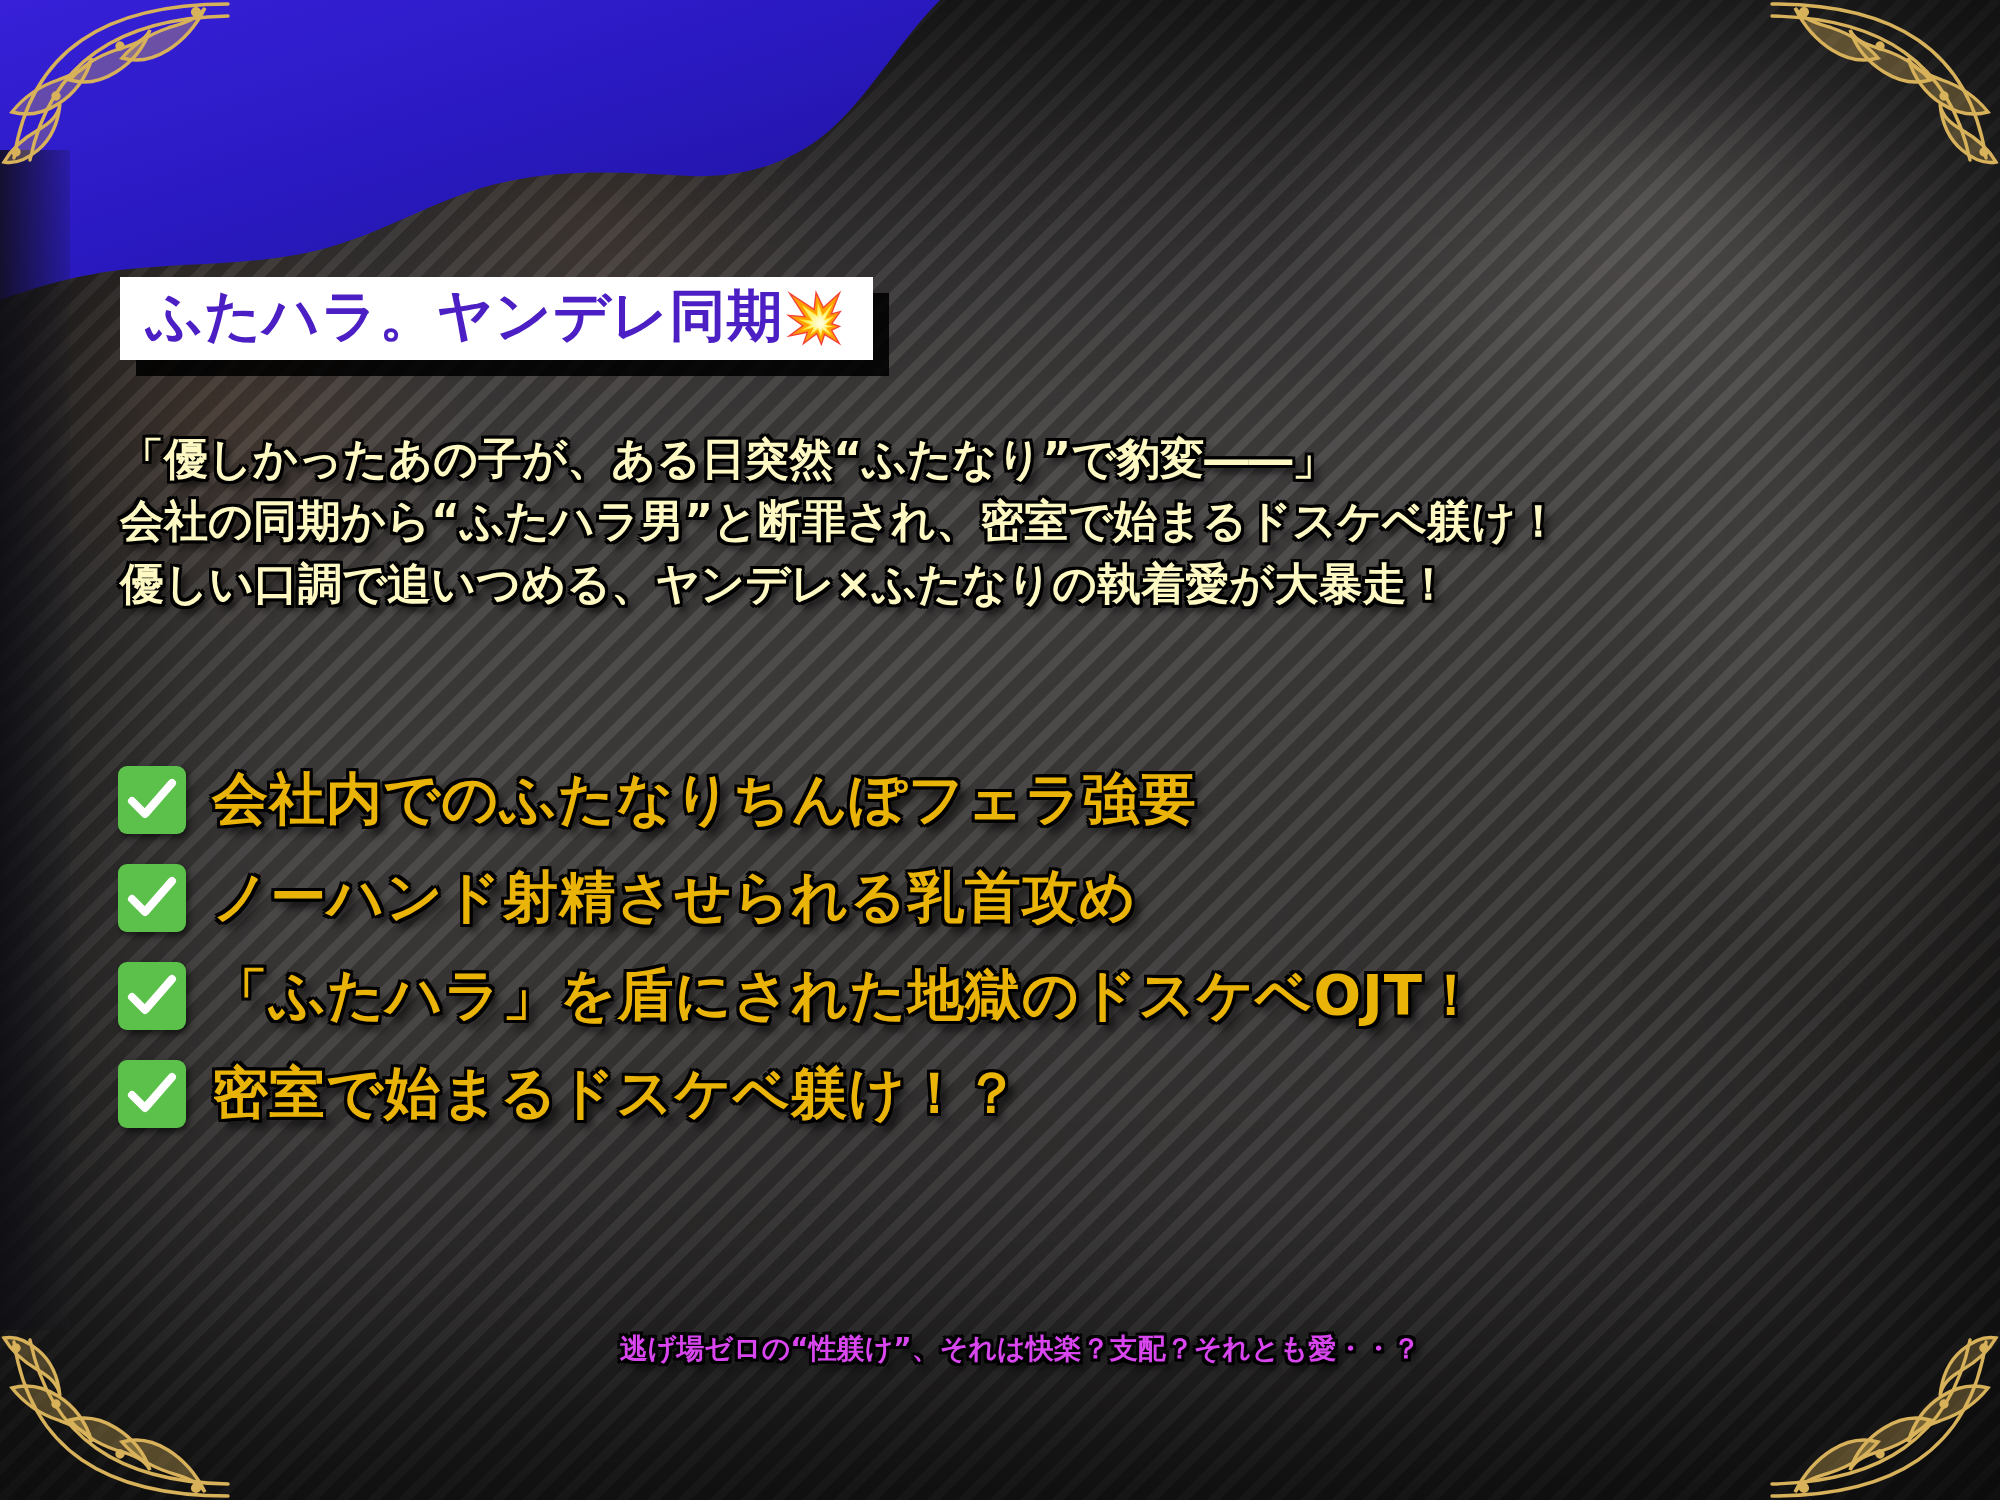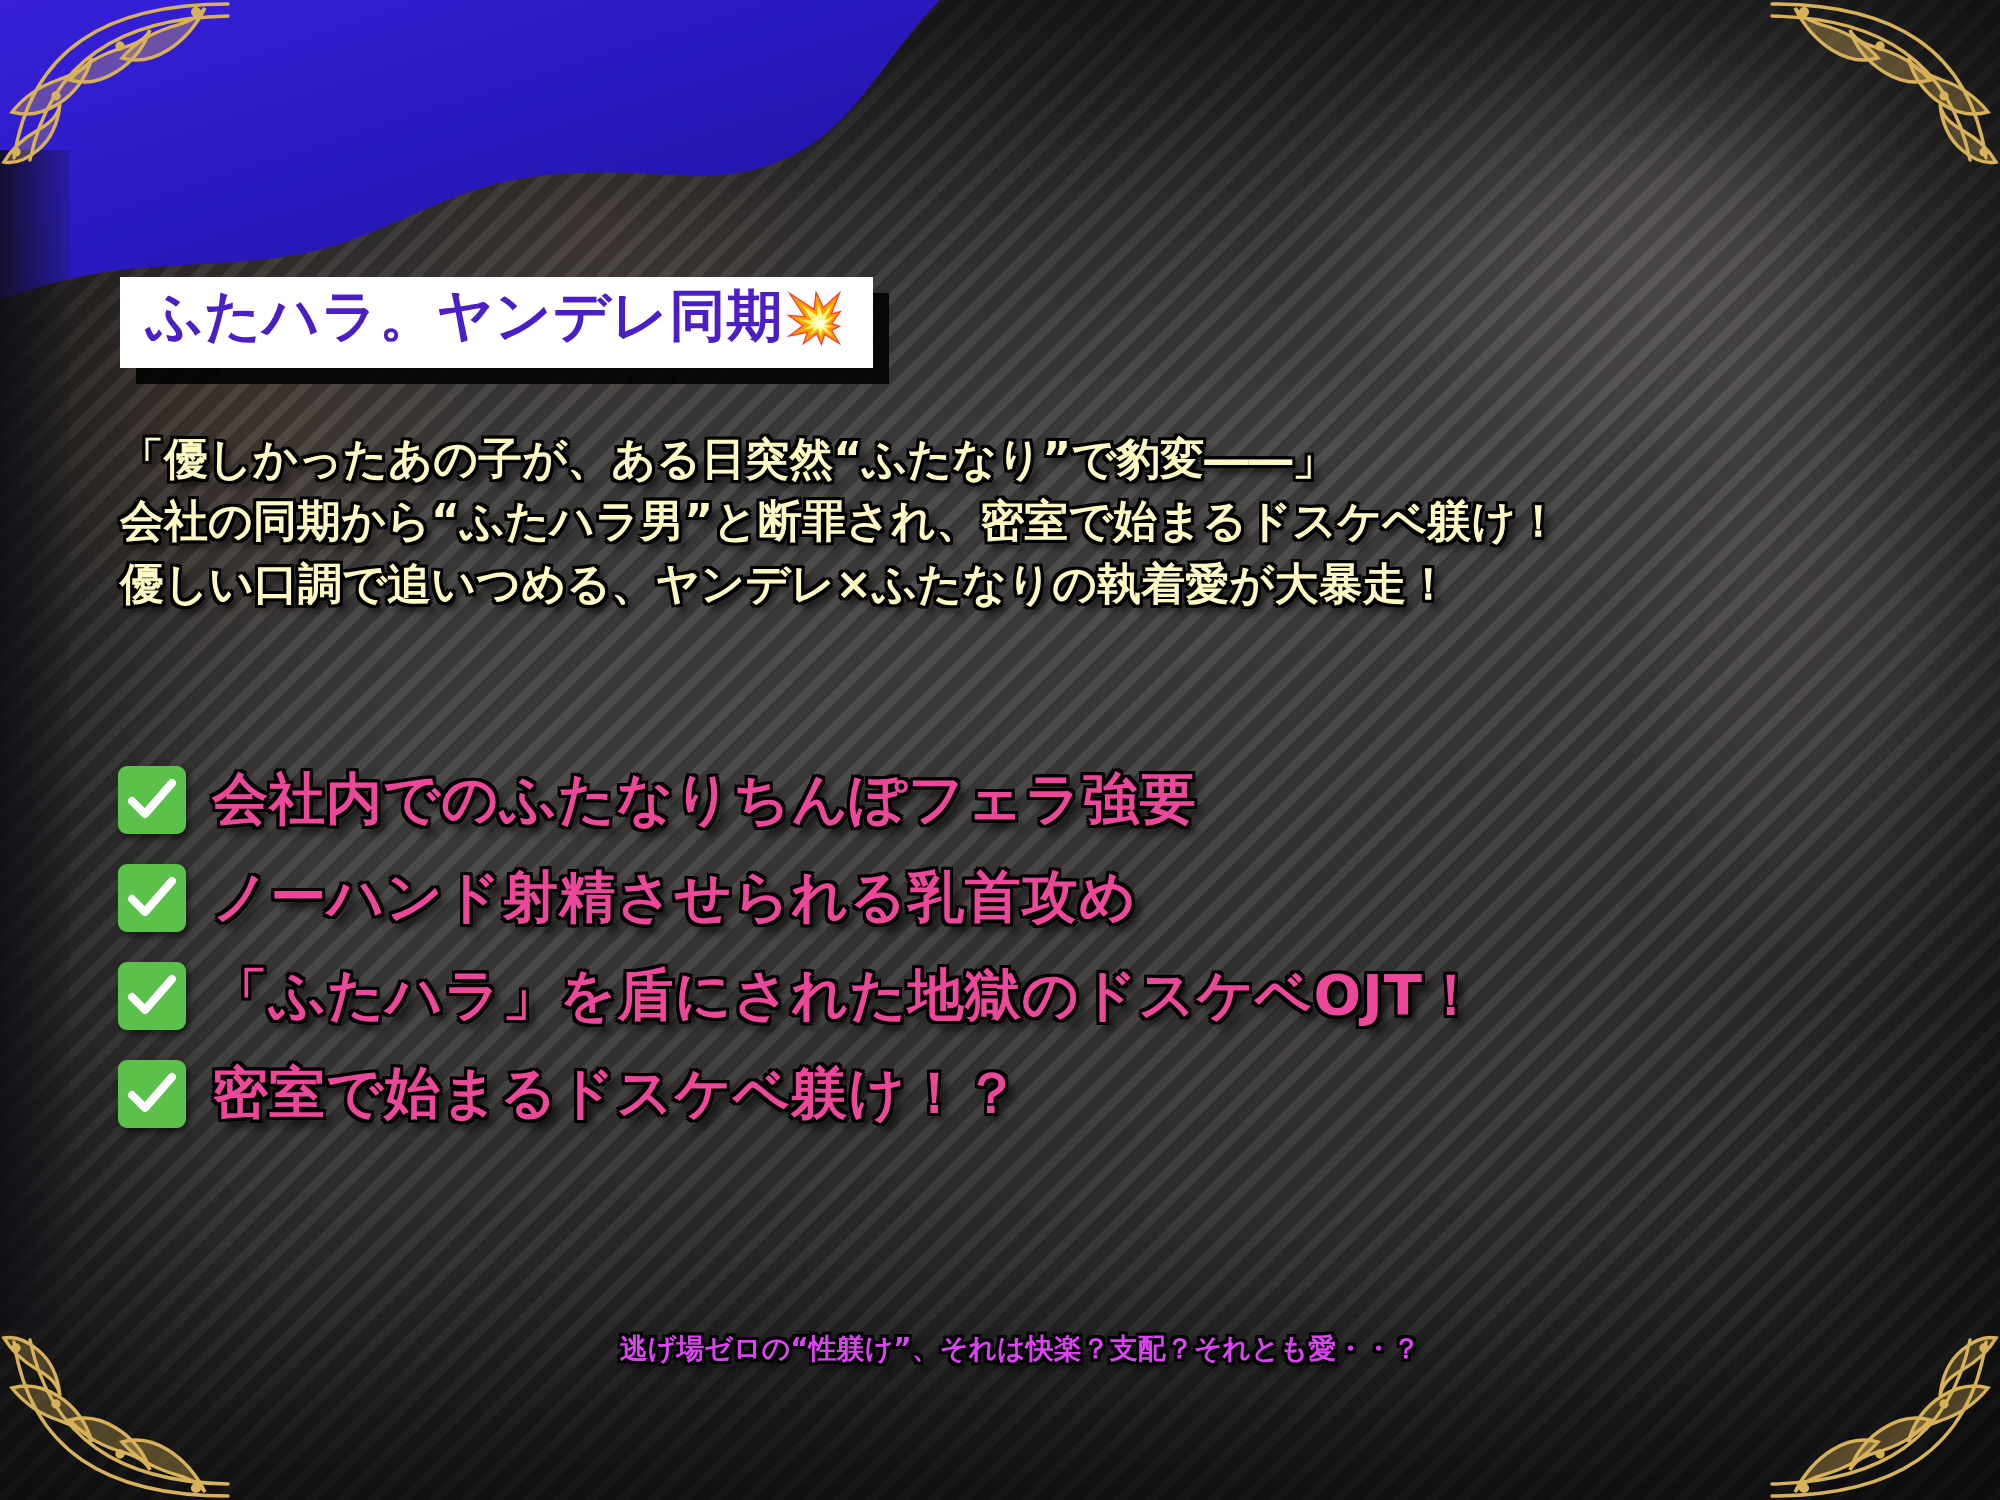--- a/index.html
+++ b/index.html
@@ -68,21 +68,21 @@
     z-index:2;
   }
 
   
   #content{position:absolute;inset:0;z-index:5;}
 
   
   .title-banner{
     position:absolute;left:120px;top:277px;
     background:#ffffff;
-    padding:10px 26px 22px 26px;
+    padding:10px 26px 14px 26px;
     box-shadow:16px 16px 0 rgba(0,0,0,.88);
   }
   .title-banner .tb-text{
     font-size:56px;font-weight:bold;
     color:#4b1fc4;
     letter-spacing:1px;
     white-space:nowrap;
     line-height:1.05;
   }
   .tb-emoji{font-size:50px;}
@@ -112,21 +112,21 @@
   .check-box{
     width:68px;height:68px;flex:0 0 68px;
     background:#5cc14a;
     border-radius:9px;
     position:relative;
     margin-right:26px;
     box-shadow:3px 4px 6px rgba(0,0,0,.55);
   }
   .check-box svg{position:absolute;left:9px;top:11px;}
   .check-text{
-    font-size:56px;font-weight:bold;color:#ec4899;
+    font-size:56px;font-weight:bold;color:#eab308;
     white-space:nowrap;letter-spacing:1px;
     text-shadow:
       -3px -3px 0 #000, 3px -3px 0 #000, -3px 3px 0 #000, 3px 3px 0 #000,
       0 -3px 0 #000, 0 3px 0 #000, -3px 0 0 #000, 3px 0 0 #000,
       7px 8px 8px rgba(0,0,0,.8);
   }
 
   
   .closing{
     position:absolute;left:120px;top:1330px;width:1800px;

